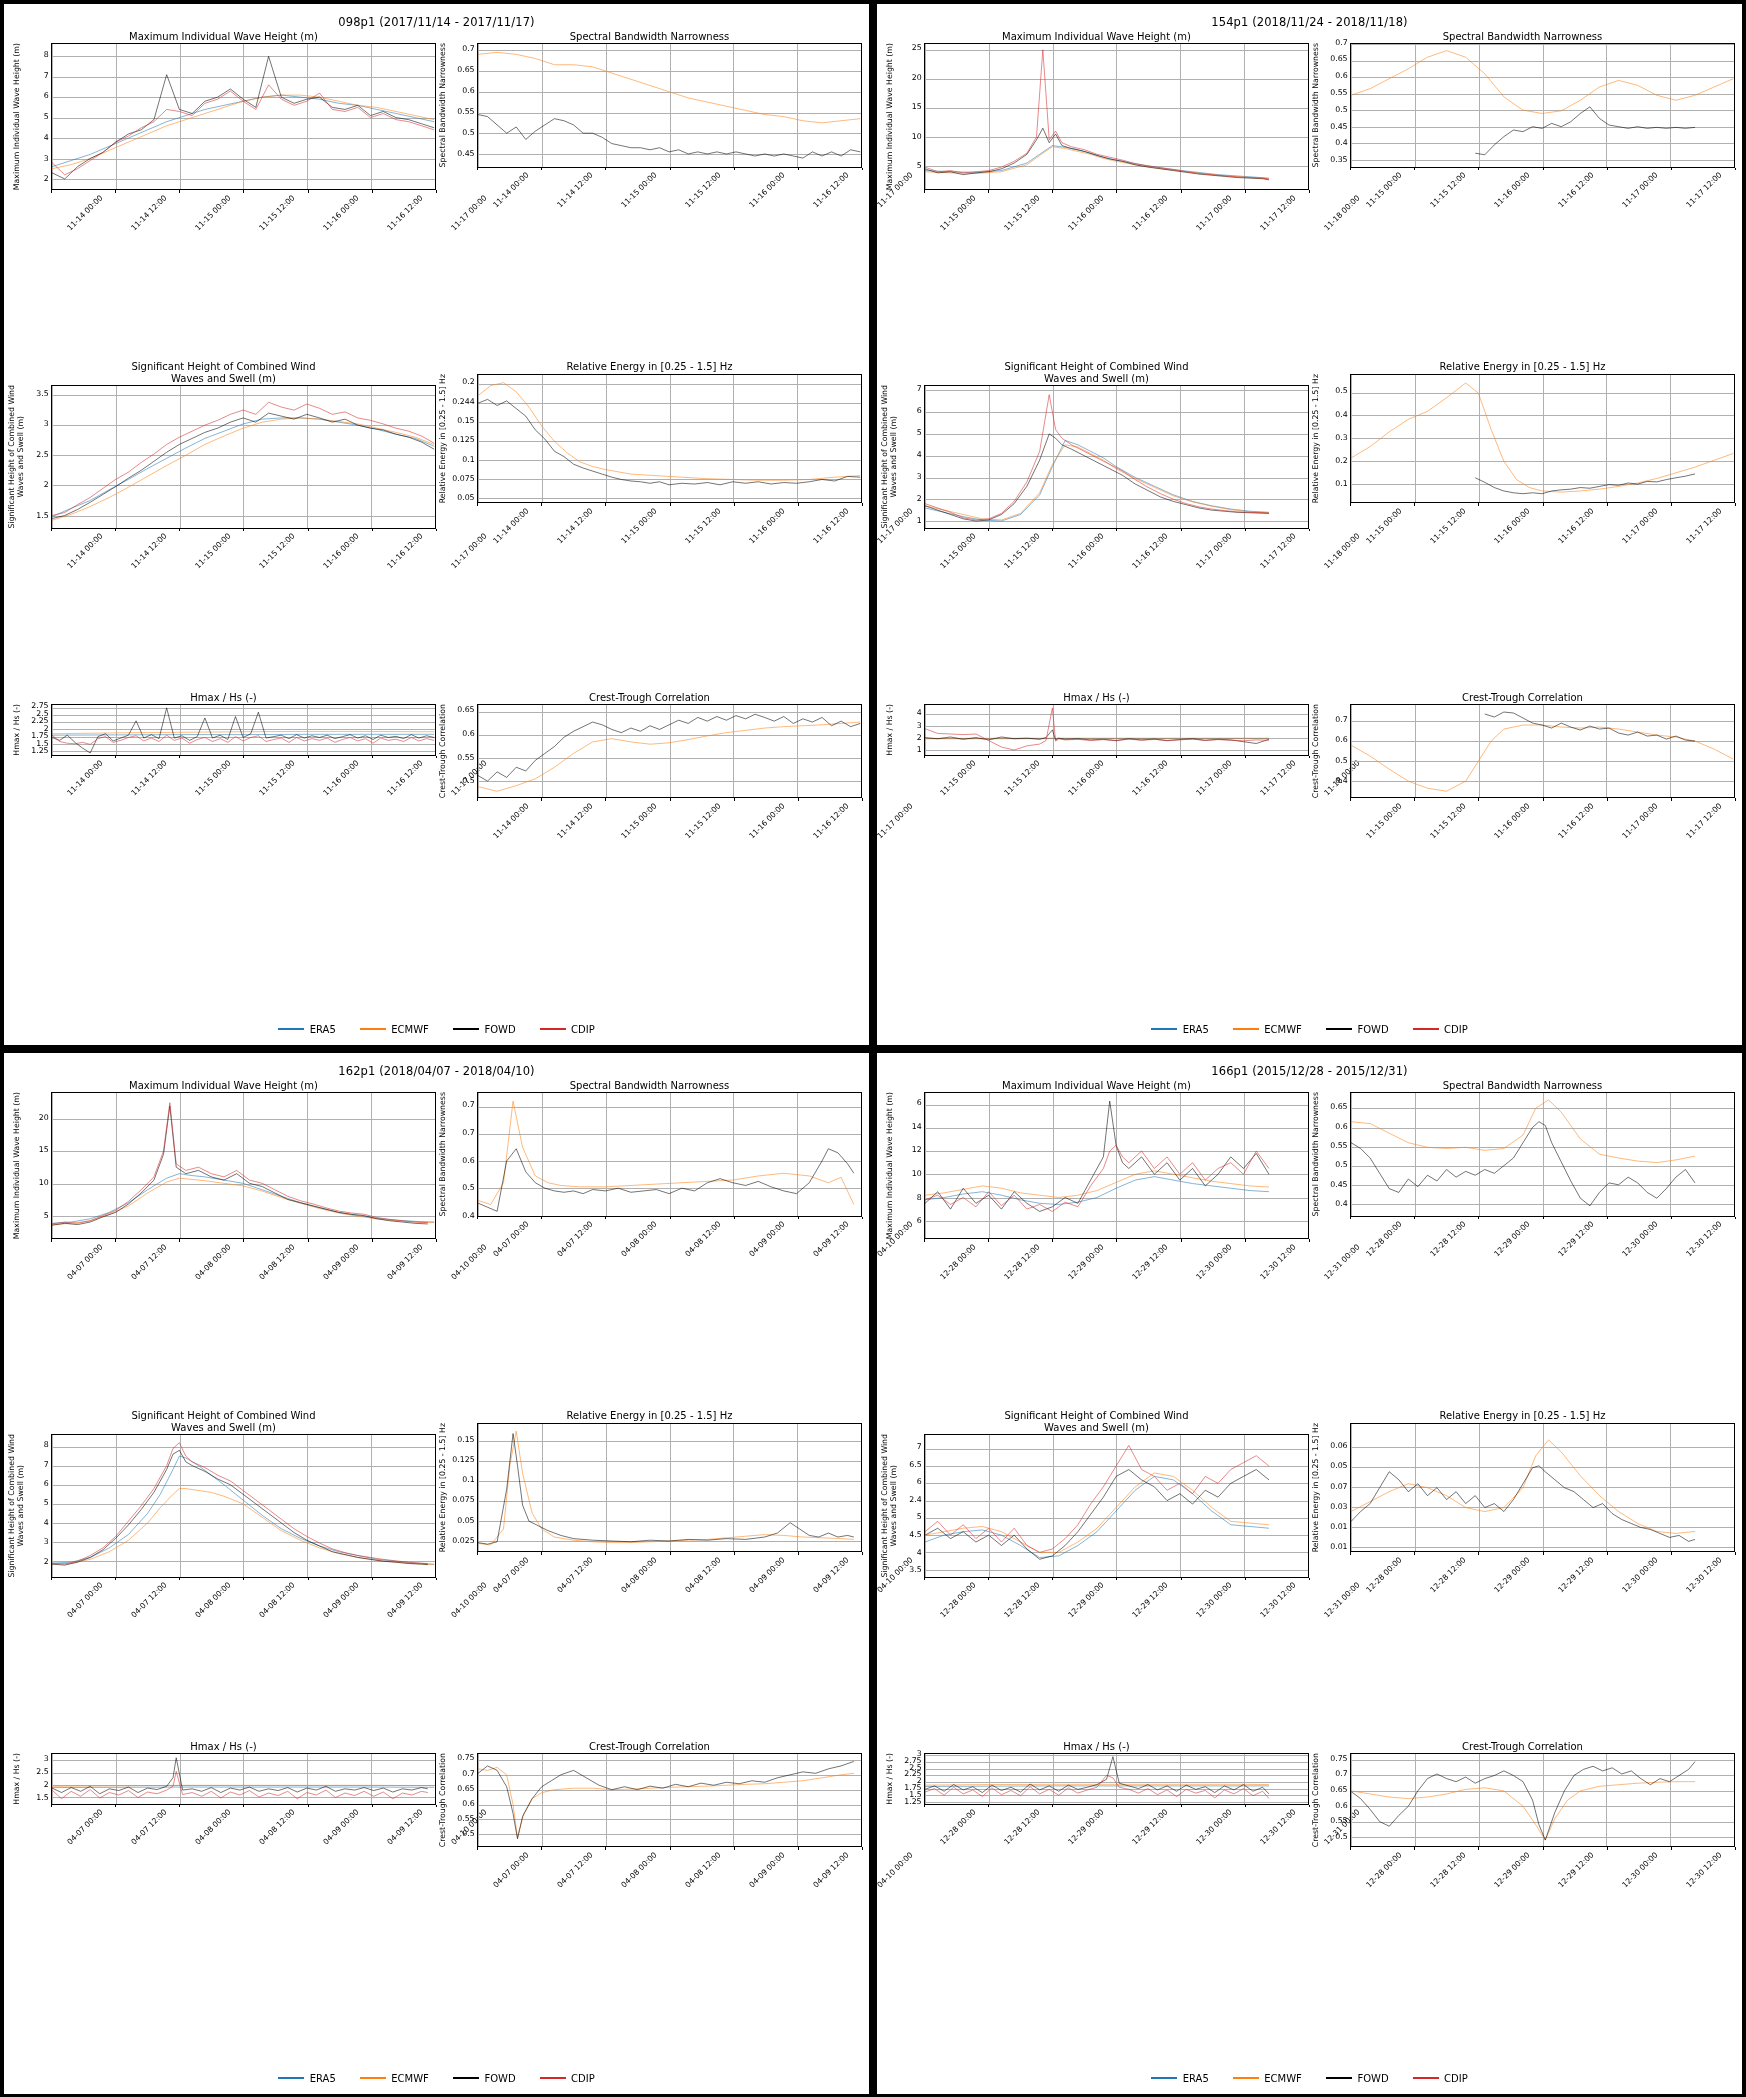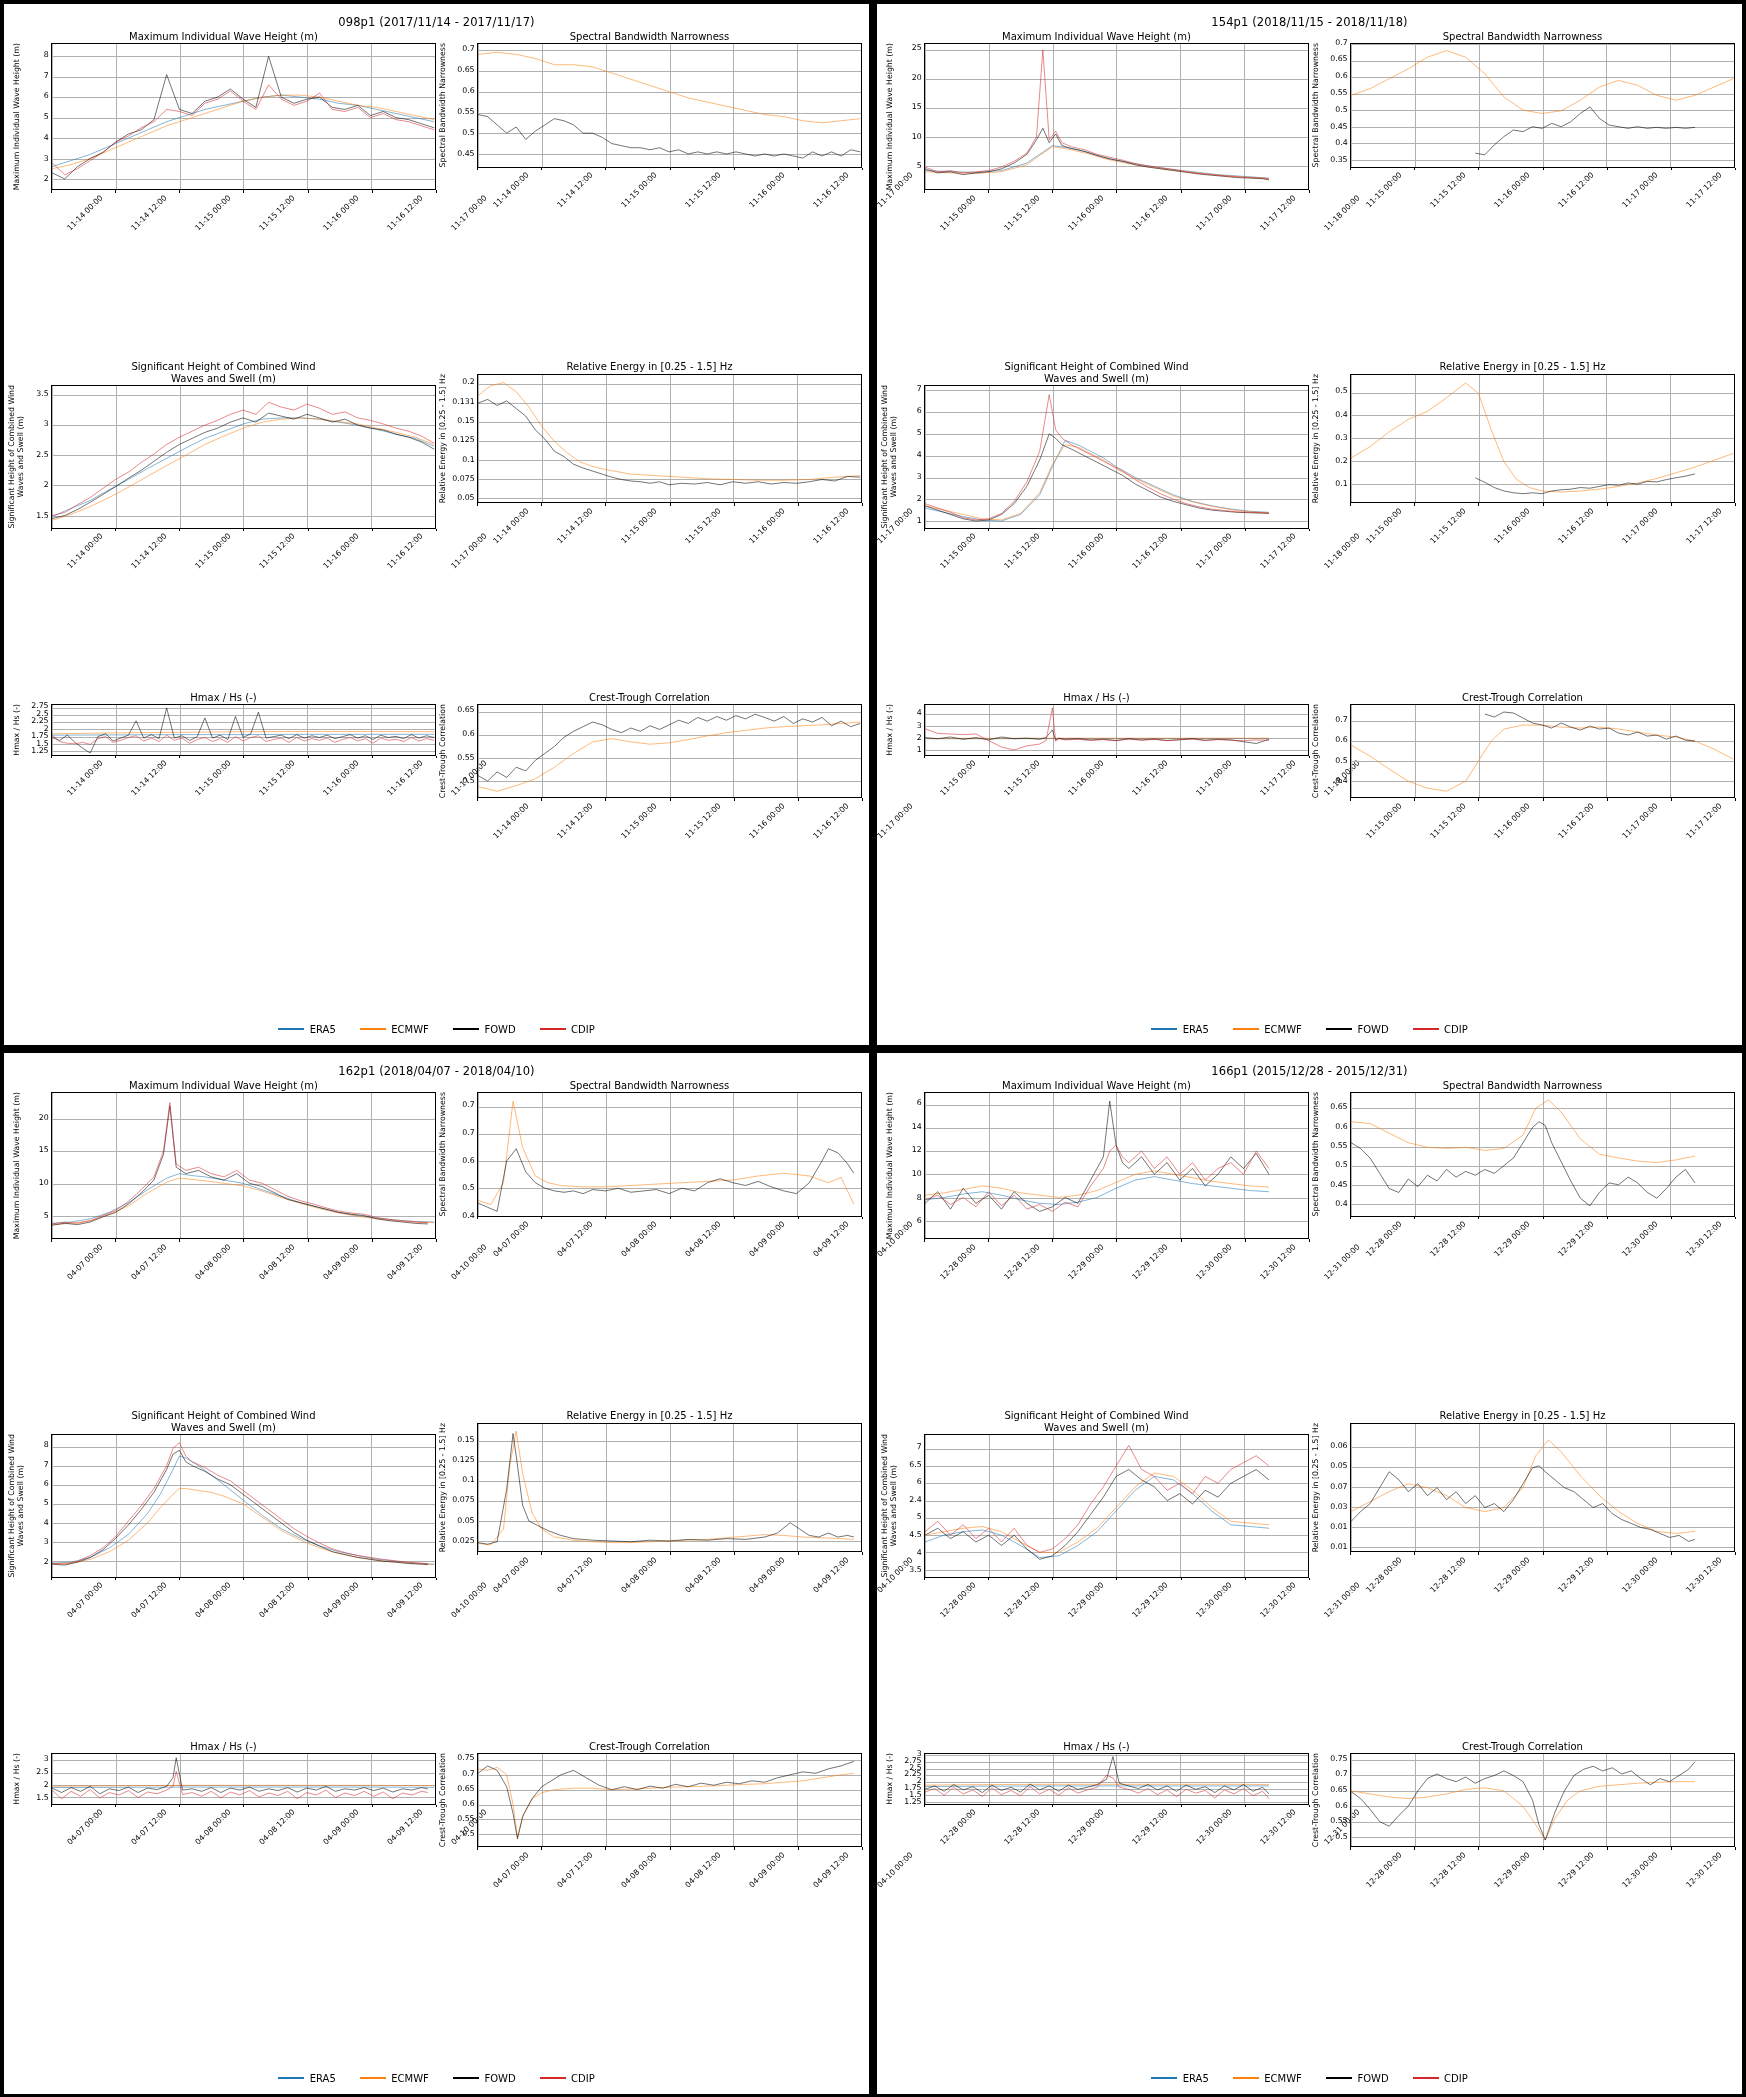--- a/index.html
+++ b/index.html
@@ -199,21 +199,21 @@
             <div class="xtick" style="left: calc(100% + 1.8px);">11-17 00:00</div>
           </div>
         </div>
         <div class="cell">
           <div class="cell">
             <div class="sub-title">Relative Energy in [0.25 - 1.5] Hz</div>
             <div class="plotwrap">
               <div class="ylab">Relative Energy in [0.25 - 1.5] Hz</div>
               <div class="ytick-col" style="position: relative; width: 28px;">
                 <span style="position: absolute; right: 2.8px; top: calc(7.18563% - 4.6px);">0.2</span>
-                <span style="position: absolute; right: 2.8px; top: calc(22.1557% - 4.6px);">0.131</span>
+                <span style="position: absolute; right: 2.8px; top: calc(22.1557% - 4.6px);">0.244</span>
                 <span style="position: absolute; right: 2.8px; top: calc(37.1257% - 4.6px);">0.15</span>
                 <span style="position: absolute; right: 2.8px; top: calc(52.0958% - 4.6px);">0.125</span>
                 <span style="position: absolute; right: 2.8px; top: calc(67.0659% - 4.6px);">0.1</span>
                 <span style="position: absolute; right: 2.8px; top: calc(82.0359% - 4.6px);">0.075</span>
                 <span style="position: absolute; right: 2.8px; top: calc(97.006% - 4.6px);">0.05</span>
               </div>
               <div class="axes">
                 <div class="frame">
                   <div class="gl glh" style="top: 97.006%;"></div>
                   <div class="gl glh" style="top: 82.0359%;"></div>
@@ -374,21 +374,21 @@
           <span class="leg-line" style="background: rgb(0, 0, 0);"></span>
           <span>FOWD</span>
         </div>
         <div class="leg-item">
           <span class="leg-line" style="background: rgb(214, 39, 40);"></span>
           <span>CDIP</span>
         </div>
       </div>
     </div>
     <div class="panel">
-      <div class="panel-title">154p1 (2018/11/15 - 2018/11/18)</div>
+      <div class="panel-title">154p1 (2018/11/24 - 2018/11/18)</div>
       <div class="grid6">
         <div class="cell">
           <div class="cell">
             <div class="sub-title">Maximum Individual Wave Height (m)</div>
             <div class="plotwrap">
               <div class="ylab">Maximum Individual Wave Height (m)</div>
               <div class="ytick-col" style="position: relative; width: 28px;">
                 <span style="position: absolute; right: 2.8px; top: calc(4% - 4.6px);">25</span>
                 <span style="position: absolute; right: 2.8px; top: calc(24% - 4.6px);">20</span>
                 <span style="position: absolute; right: 2.8px; top: calc(44% - 4.6px);">15</span>

